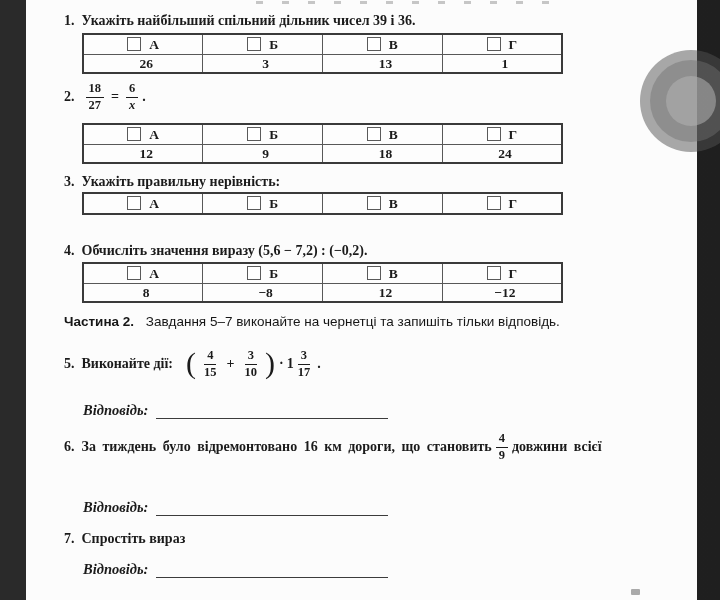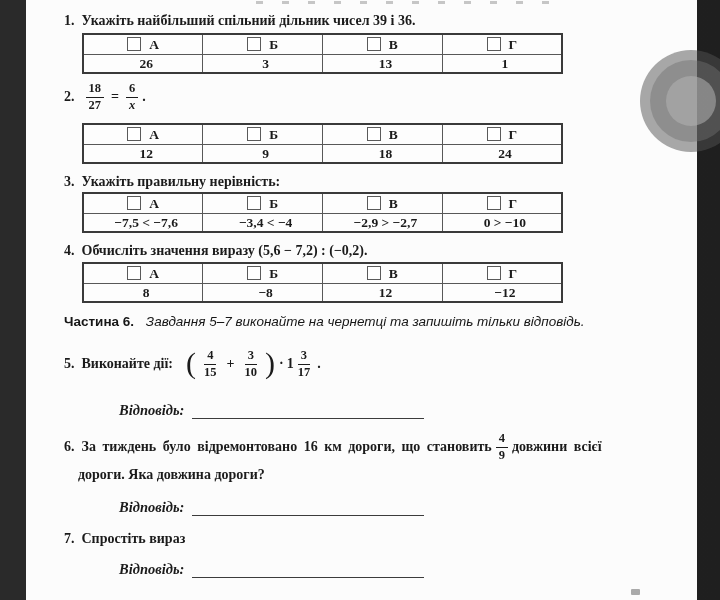--- a/index.html
+++ b/index.html
@@ -32,22 +32,22 @@
   }
   .frac{display:inline-flex;flex-direction:column;align-items:center;font-size:12.5px;font-weight:bold;line-height:1.05;margin:0 4px;vertical-align:middle;}
   .frac .fn{display:block;padding:0 3px 1px;border-bottom:1.3px solid #1b1b1b;}
   .frac .fd{display:block;padding:1px 3px 0;}
   .it{font-style:italic;}
   .part2-line{
     position:absolute;left:38px;font-family:"Liberation Sans",sans-serif;font-size:13.5px;
     white-space:nowrap;color:#161616;
   }
   .part2-heading{font-weight:bold;margin-right:8px;}
-  .part2-instruction{font-style:italic;}
-  .ans-row{position:absolute;left:57px;display:flex;align-items:flex-end;font-size:14.5px;margin-left:36px;}
+  .part2-instruction{}
+  .ans-row{position:absolute;left:57px;display:flex;align-items:flex-end;font-size:14.5px;}
   .ans-label{font-weight:bold;font-style:italic;white-space:nowrap;}
   .ans-line{display:inline-block;width:232px;border-bottom:1.3px solid #3c3c3c;height:13px;margin-left:8px;}
   .paren{font-size:30px;font-weight:normal;line-height:1;margin:0 1px;transform:translateY(-1px);}
   .op{margin:0 3px;}
   .top-fragment{
     position:absolute;left:230px;top:1px;width:306px;height:3px;opacity:.55;
     background:repeating-linear-gradient(90deg,#9a9a9a 0 7px,transparent 7px 26px);
   }
   .bottom-fragment{
     position:absolute;left:605px;top:589px;width:9px;height:6px;opacity:.75;
@@ -123,26 +123,20 @@
     <span>Укажіть правильну нерівність:</span>
   </div>
   <table class="opt-table" style="top:192px;">
     <tbody>
         <tr class="hrow">
       <td><span class="cb"></span><span>А</span></td>
       <td><span class="cb"></span><span>Б</span></td>
       <td><span class="cb"></span><span>В</span></td>
       <td><span class="cb"></span><span>Г</span></td>
     </tr>
-    <tr class="vrow">
-      <td>−7,5 &lt; −7,6</td>
-      <td>−3,4 &lt; −4</td>
-      <td>−2,9 &gt; −2,7</td>
-      <td>0 &gt; −10</td>
-    </tr>
   </tbody>
     </table>
 
   <div class="qline" style="top:243px;">
     <span class="qnum">4.</span>
     <span>Обчисліть значення виразу (5,6 − 7,2) : (−0,2).</span>
   </div>
   <table class="opt-table" style="top:262px;">
     <tbody>
         <tr class="hrow">
@@ -154,21 +148,21 @@
     <tr class="vrow">
       <td>8</td>
       <td>−8</td>
       <td>12</td>
       <td>−12</td>
     </tr>
   </tbody>
     </table>
 
   <div class="part2-line" style="top:314px;">
-    <span class="part2-heading">Частина 6.</span>
+    <span class="part2-heading">Частина 2.</span>
     <span class="part2-instruction">Завдання 5–7 виконайте на чернетці та запишіть тільки відповідь.</span>
   </div>
 
   <div class="qline" style="top:342px;height:44px;">
     <span class="qnum">5.</span>
     <span style="margin-right:12px;">Виконайте дії:</span>
     <span class="paren">(</span>
     <span class="frac">
       <span class="fn">4</span>
       <span class="fd">15</span>
@@ -195,23 +189,20 @@
 
   <div class="qline" style="top:429px;height:36px;word-spacing:3px;">
     <span class="qnum">6.</span>
     <span>За тиждень було відремонтовано 16 км дороги, що становить</span>
     <span class="frac">
       <span class="fn">4</span>
       <span class="fd">9</span>
     </span>
     <span>довжини всієї</span>
   </div>
-  <div class="qline" style="top:467px;left:52px;">
-    <span>дороги. Яка довжина дороги?</span>
-  </div>
 
   <div class="ans-row" style="top:499px;">
     <span class="ans-label">Відповідь:</span>
     <span class="ans-line"></span>
   </div>
 
   <div class="qline" style="top:531px;">
     <span class="qnum">7.</span>
     <span style="margin-right:5px;">Спростіть вираз</span>
   </div>

